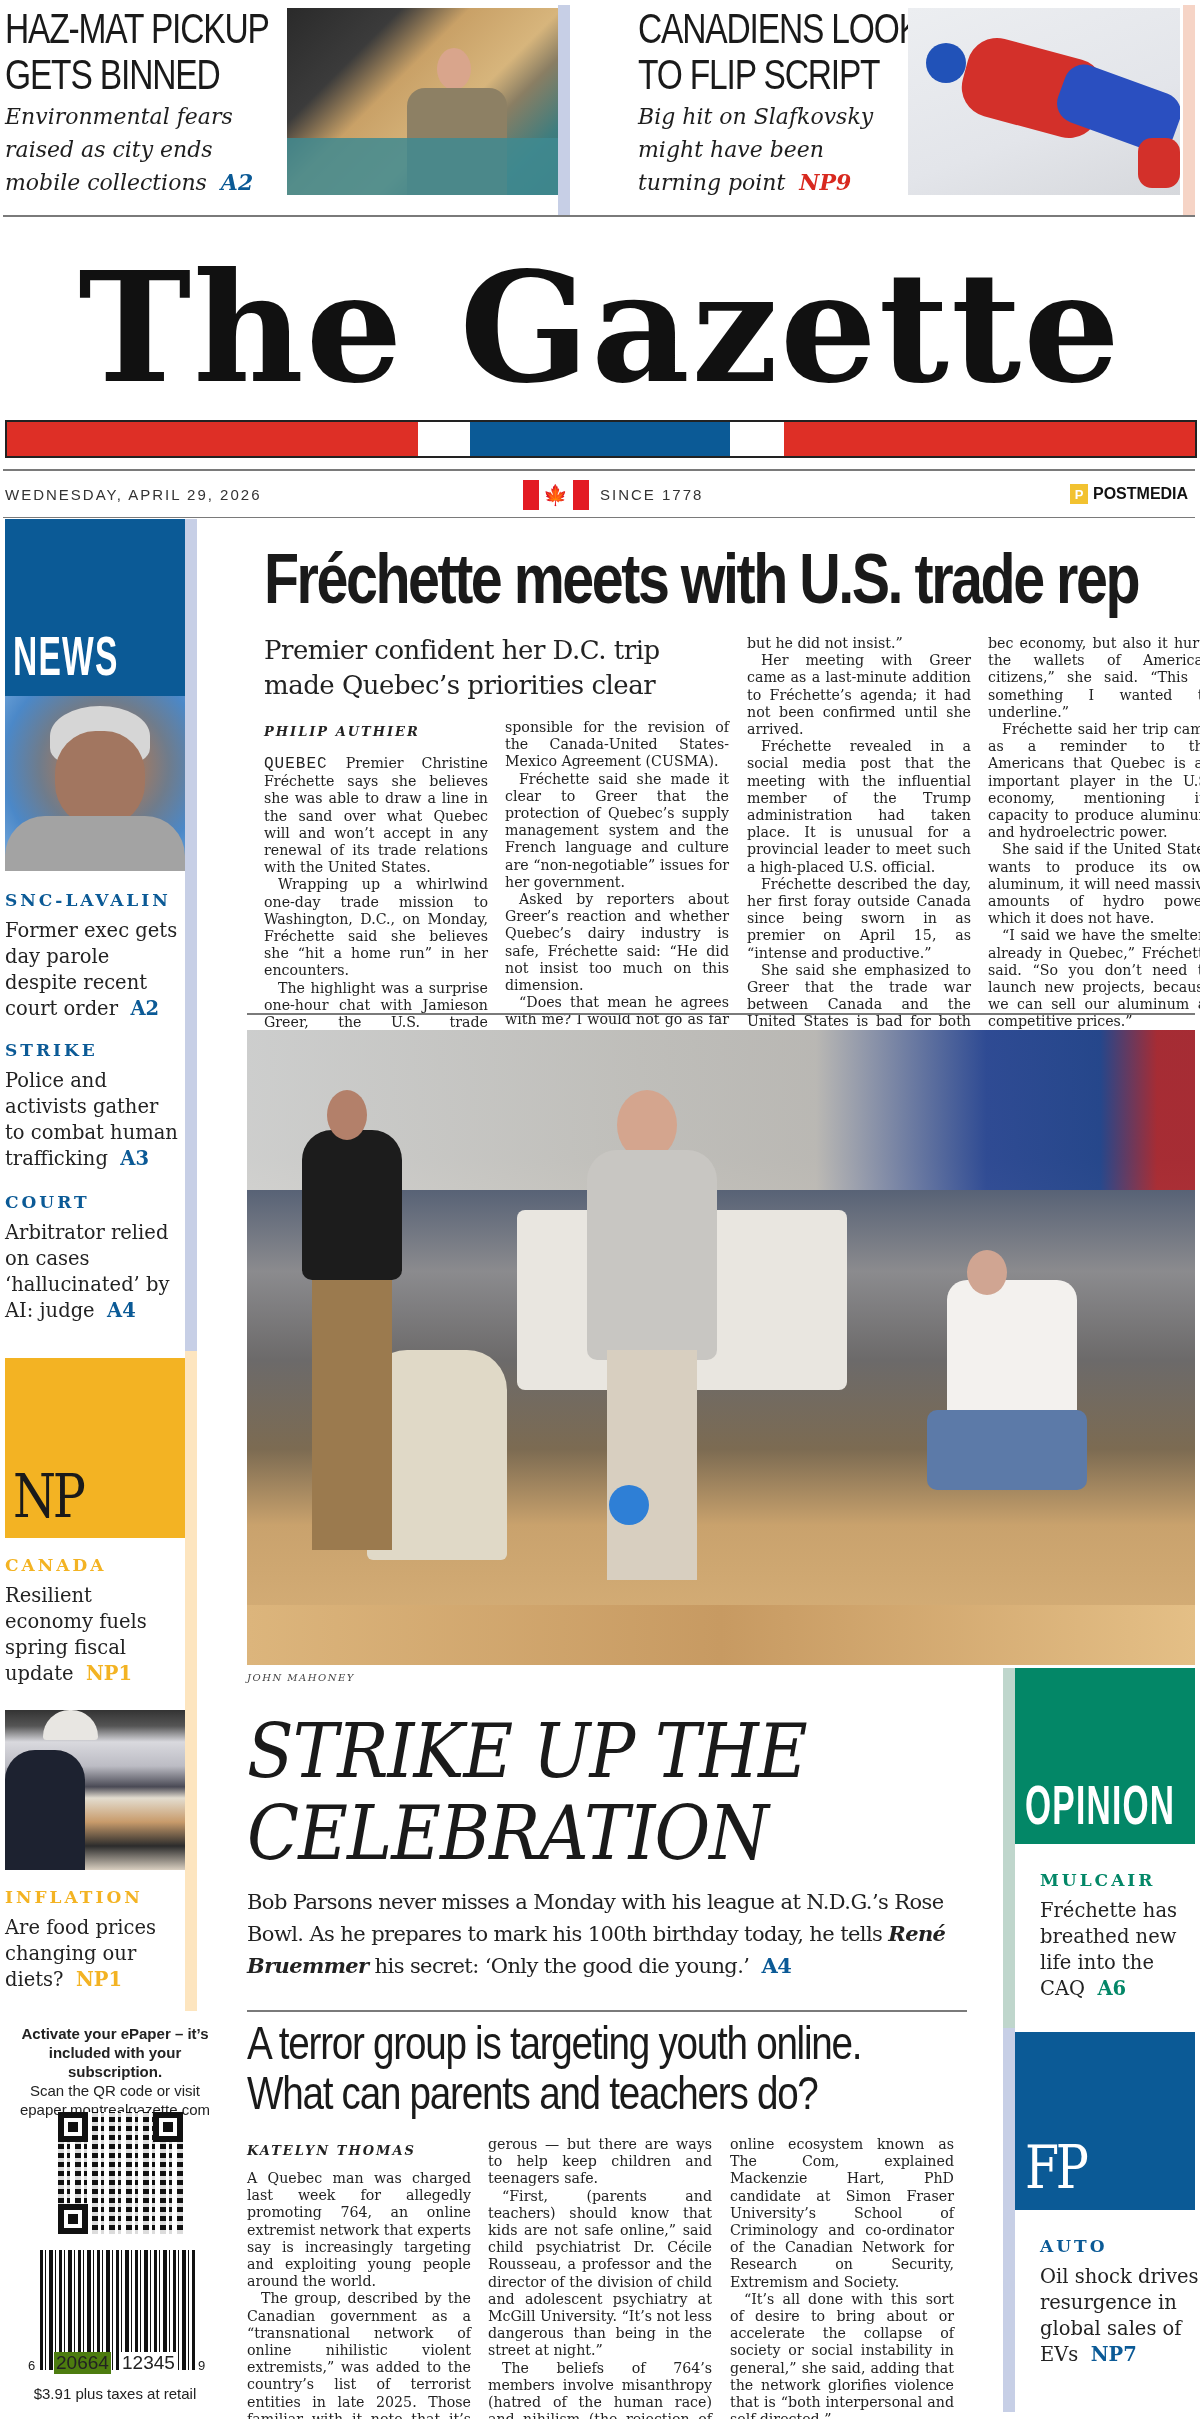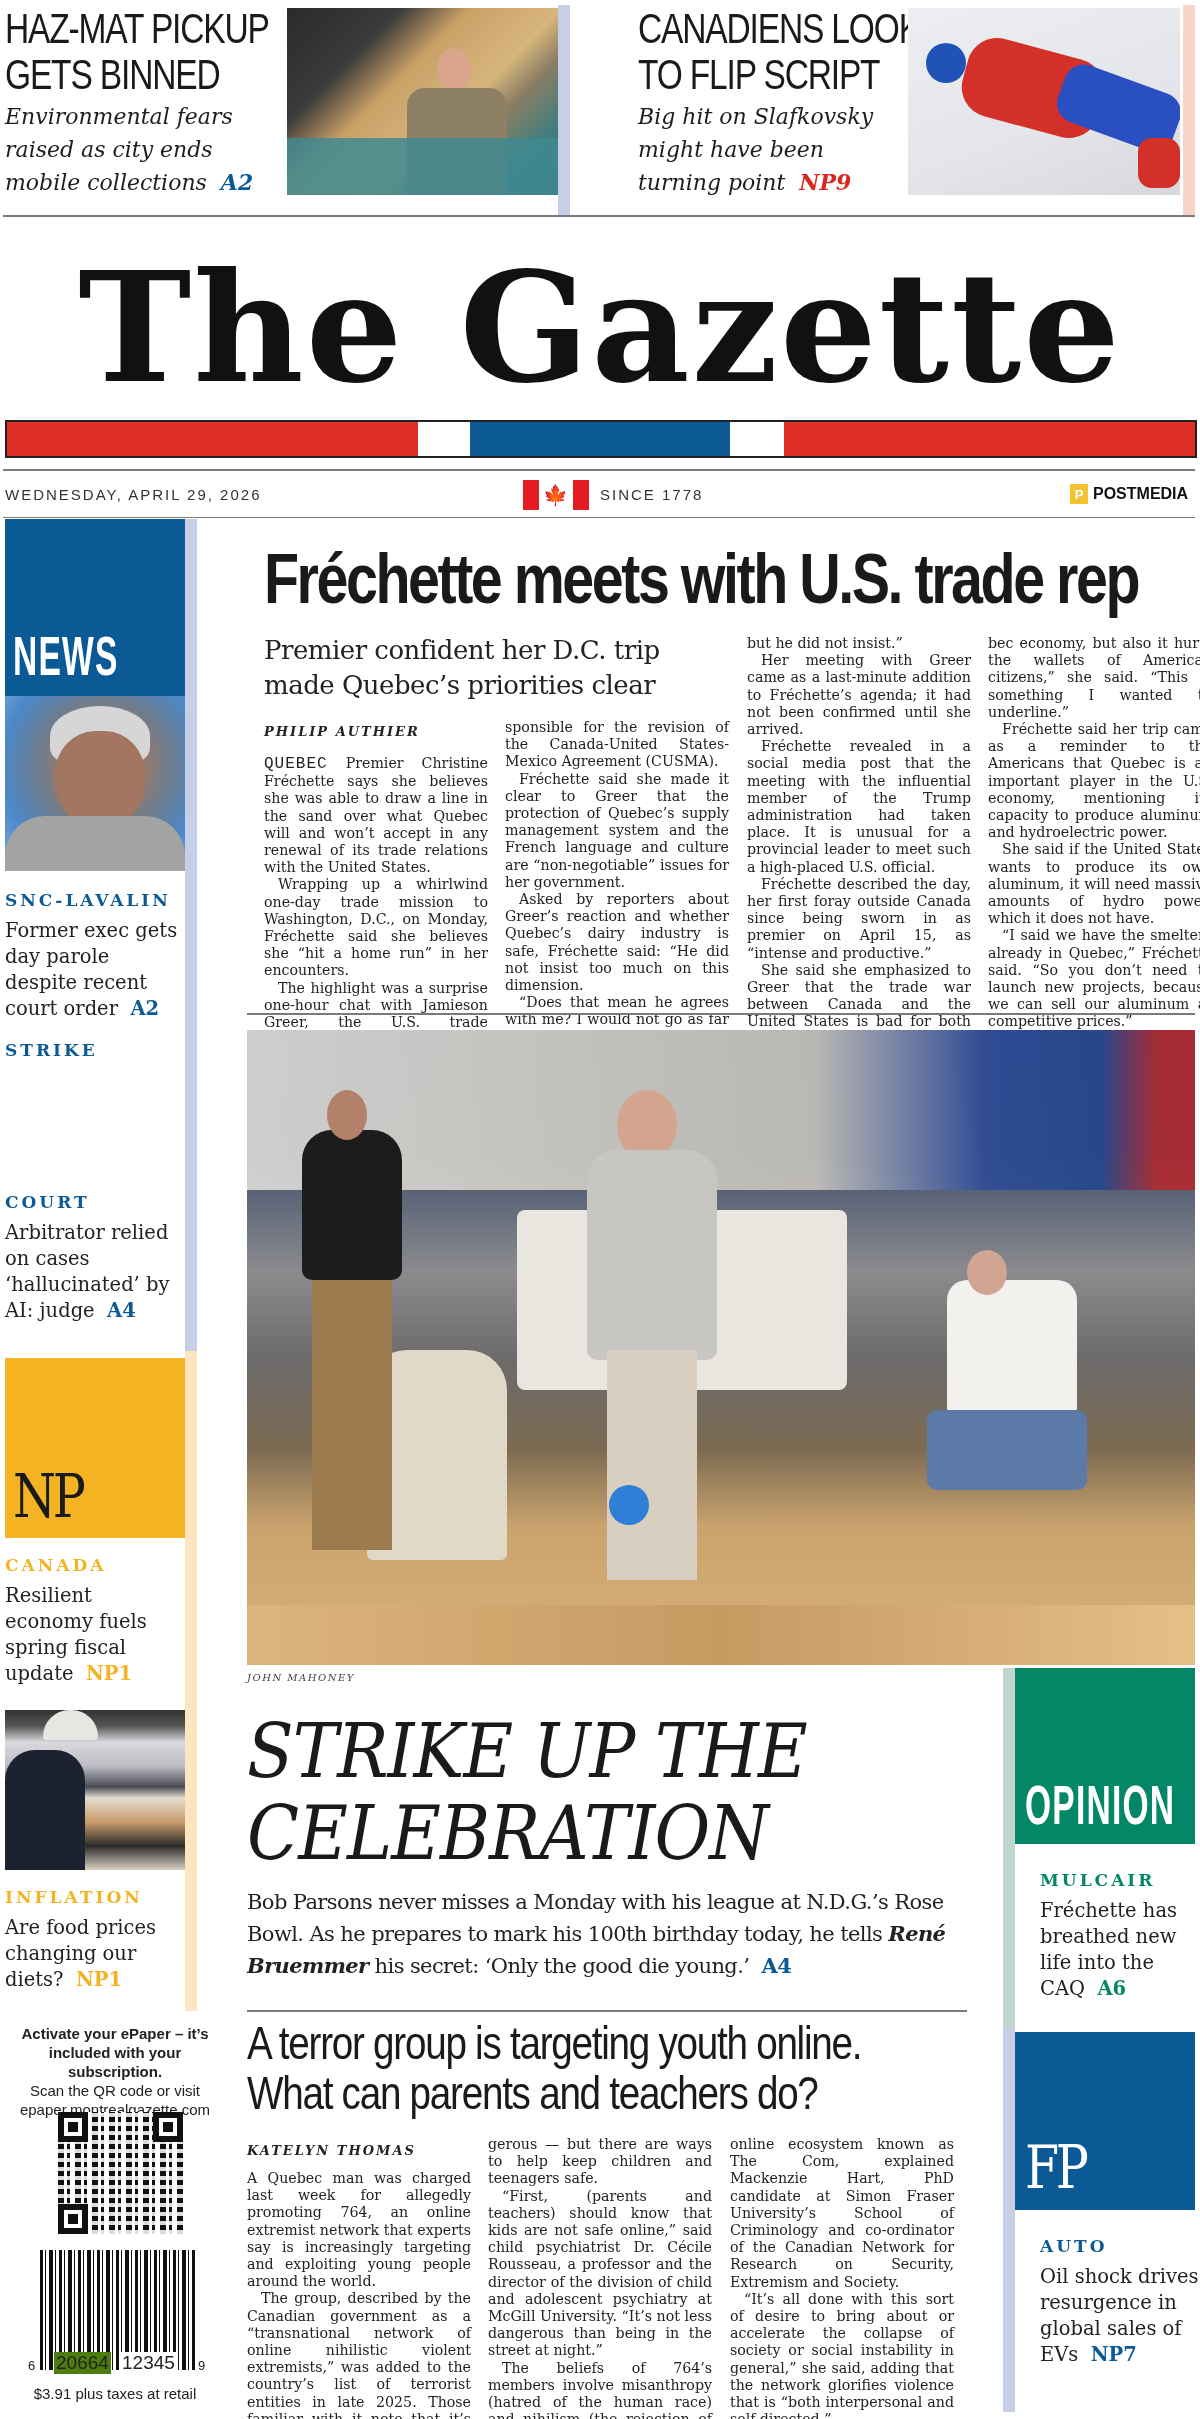--- a/index.html
+++ b/index.html
@@ -133,20 +133,21 @@
   <div style="position:absolute;left:50px;top:35px;width:90px;height:95px;border-radius:45%;background:#a27660;"></div>
   <div style="position:absolute;left:0;top:120px;width:180px;height:55px;background:#a3a3a3;border-radius:40px 40px 0 0;"></div>
 </div>
 
 <div class="abs" style="left:5px;top:890px;width:175px;">
   <div class="kicker" style="color:#0b5a96">SNC-LAVALIN</div>
   <div class="side-text" style="margin-top:8px;"><span>Former exec gets day parole despite recent court order</span>&nbsp;&nbsp;<span class="pg-ref" style="color:#0b5a96">A2</span></div>
 </div>
 <div class="abs" style="left:5px;top:1040px;width:178px;">
   <div class="kicker" style="color:#0b5a96">STRIKE</div>
+  <div class="side-text" style="margin-top:8px;"><span>Police and activists gather to combat human trafficking</span>&nbsp;&nbsp;<span class="pg-ref" style="color:#0b5a96">A3</span></div>
 </div>
 <div class="abs" style="left:5px;top:1192px;width:175px;">
   <div class="kicker" style="color:#0b5a96">COURT</div>
   <div class="side-text" style="margin-top:8px;"><span>Arbitrator relied on cases ‘hallucinated’ by AI: judge</span>&nbsp;&nbsp;<span class="pg-ref" style="color:#0b5a96">A4</span></div>
 </div>
 
 <div class="abs sect-box" style="left:5px;top:1358px;width:180px;height:180px;background:#f3b323;">
   <div class="sect-label-serif abs" style="left:8px;top:103px;color:#1a1a1a;">NP</div>
 </div>
 <div class="abs" style="left:5px;top:1555px;width:175px;">

